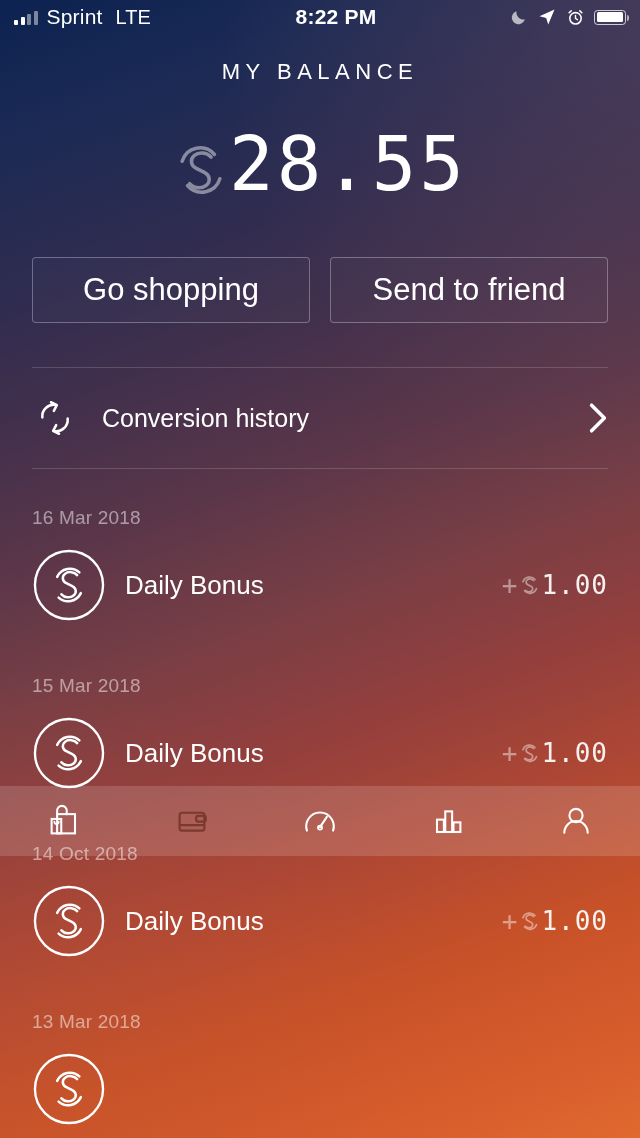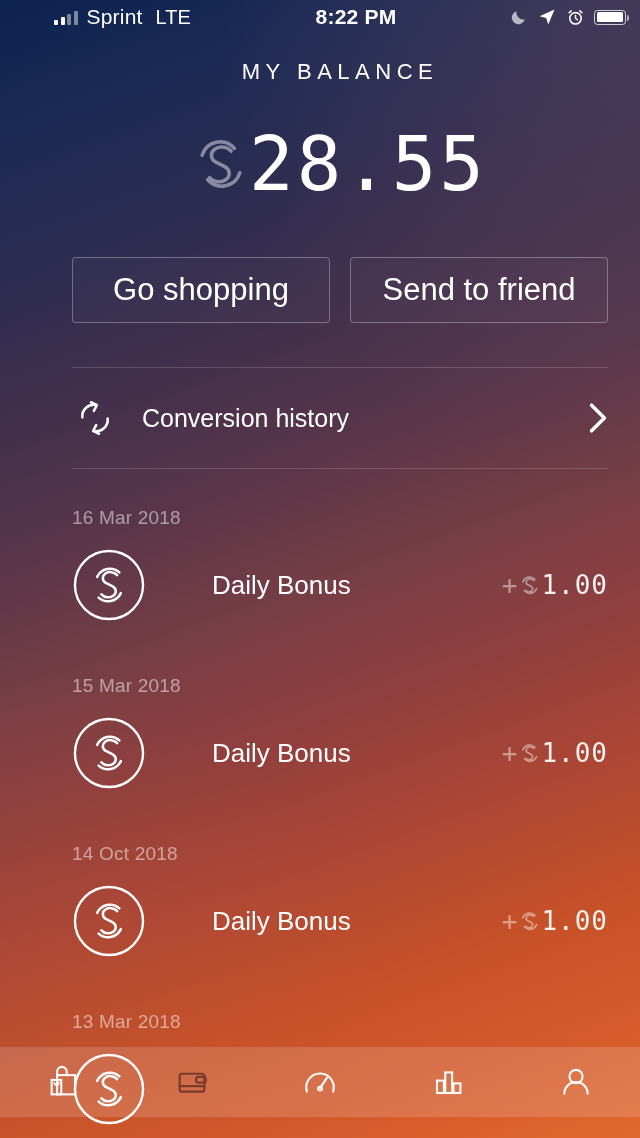--- a/index.html
+++ b/index.html
@@ -31,21 +31,21 @@
         #e0692f 100%);
   }
   #screen:after{
     content:"";
     position:absolute; inset:0;
     background:
       radial-gradient(120% 80% at 100% 0%, rgba(90,70,95,.55) 0%, rgba(90,70,95,0) 55%),
       radial-gradient(110% 70% at 0% 100%, rgba(200,90,50,.25) 0%, rgba(200,90,50,0) 60%);
     pointer-events:none;
   }
-  #content { position:relative; z-index:2; width:640px; height:1117px;padding-left:40px; }
+  #content { position:relative; z-index:2; width:640px; height:856px; }
 
   
   .statusbar {
     height:34px; display:flex; align-items:center;
     padding:0 14px; color:#fff; font-size:21px;
     position:relative;
   }
   .sb-left { display:flex; align-items:center; gap:9px; }
   .bars { display:flex; align-items:flex-end; gap:2.5px; height:15px; }
   .bars i { width:4px; background:#fff; border-radius:1px; display:block; }
@@ -75,21 +75,21 @@
     width:2.4px; height:6px; border-radius:0 2px 2px 0;
     background:rgba(255,255,255,.6);
   }
 
   
   .title {
     text-align:center; color:#fff; font-size:22px;
     letter-spacing:5.5px; margin-top:25px; font-weight:400;
   }
   .balance {
-    display:flex; align-items:center; justify-content:center;
+    display:flex; align-items:flex-end; justify-content:center;
     margin-top:42px; gap:0;
   }
   .balance .cur { width:56px; height:62px; opacity:.45; }
   .balance .amt {
     color:#fff; font-size:74px; font-weight:300;
     letter-spacing:3px;
     font-family:"DejaVu Sans Mono", monospace;
     line-height:1;
   }
 
@@ -116,21 +116,20 @@
 
   
   .list { padding:0 32px; }
   .date {
     color:rgba(255,255,255,.50); font-size:19px;
     padding-top:38px; padding-bottom:4px; letter-spacing:.2px;
   }
   .row {
     display:flex; align-items:center; height:104px;
     border-bottom:1px solid rgba(255,255,255,.14);
-    gap:47px;
   }
   .row:last-child { border-bottom:none; }
   .coin { width:74px; height:74px; flex:none; }
   .row .name { color:#fff; font-size:26px; margin-left:19px; font-weight:300; }
   .row .amount {
     margin-left:auto; font-size:26px;
     font-family:"DejaVu Sans Mono", monospace;
     display:flex; align-items:center; gap:1px;
     letter-spacing:1px;
   }

